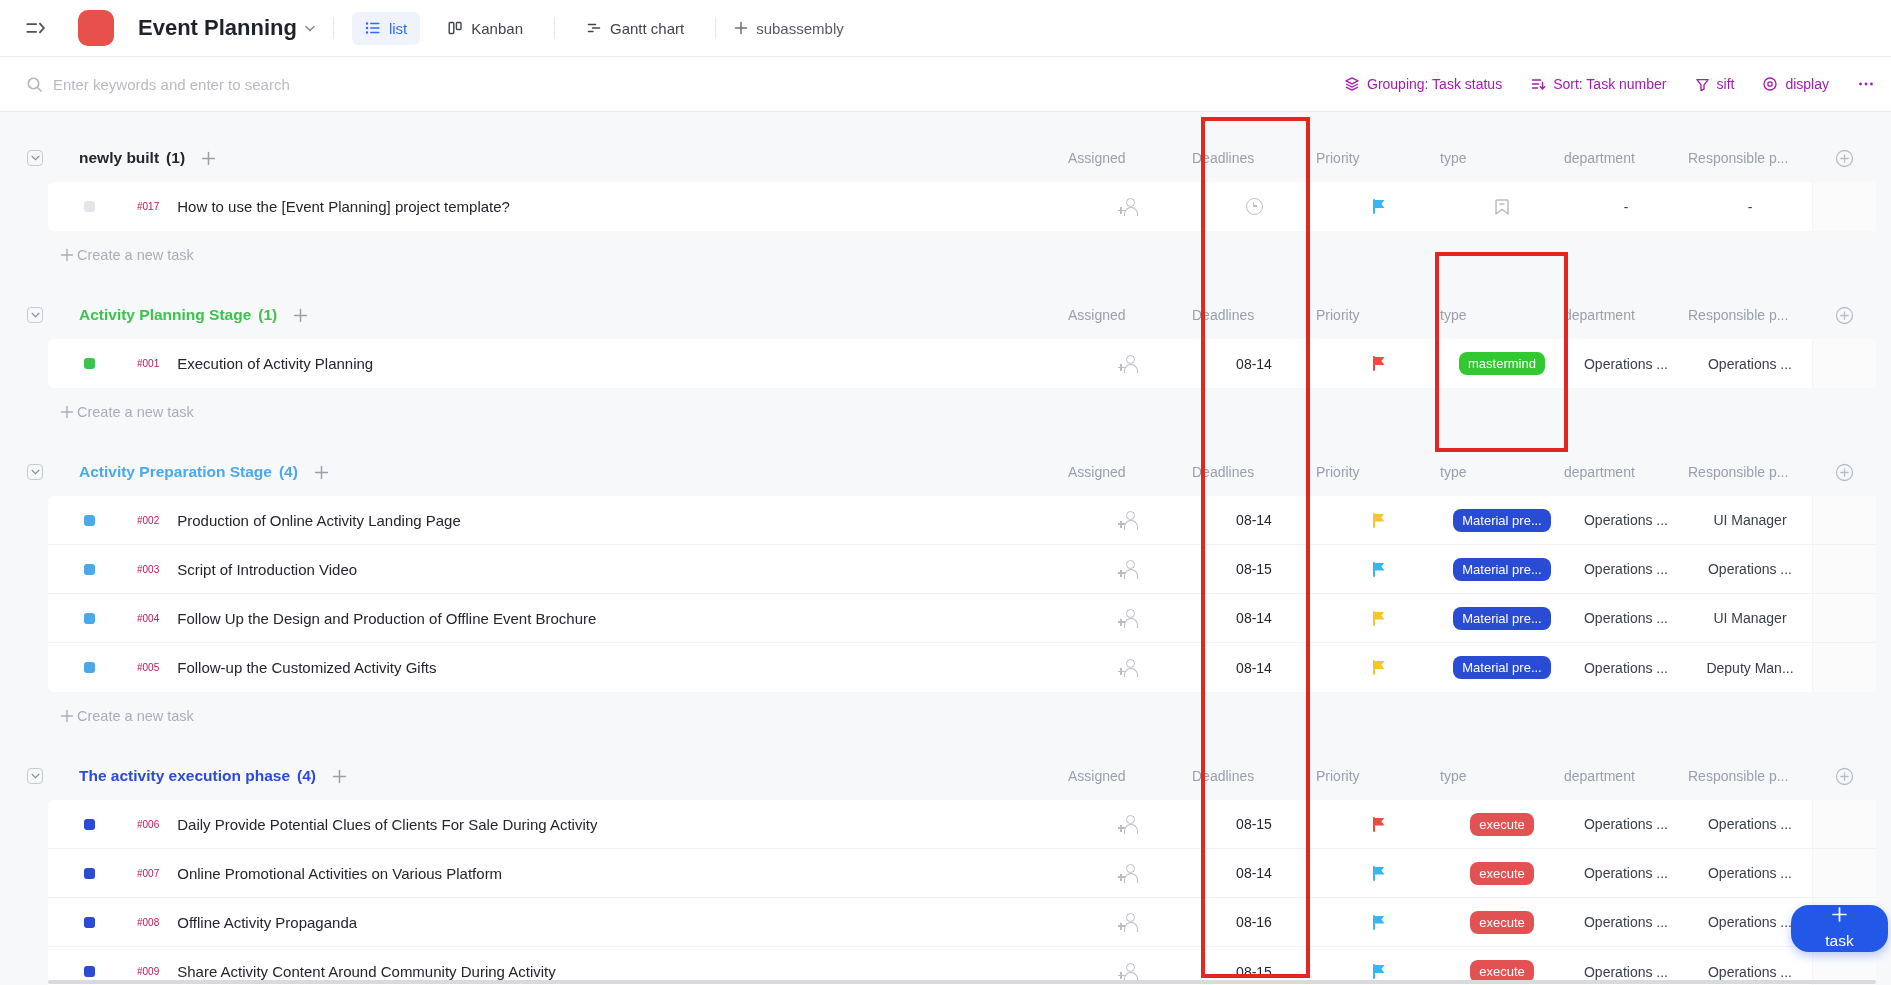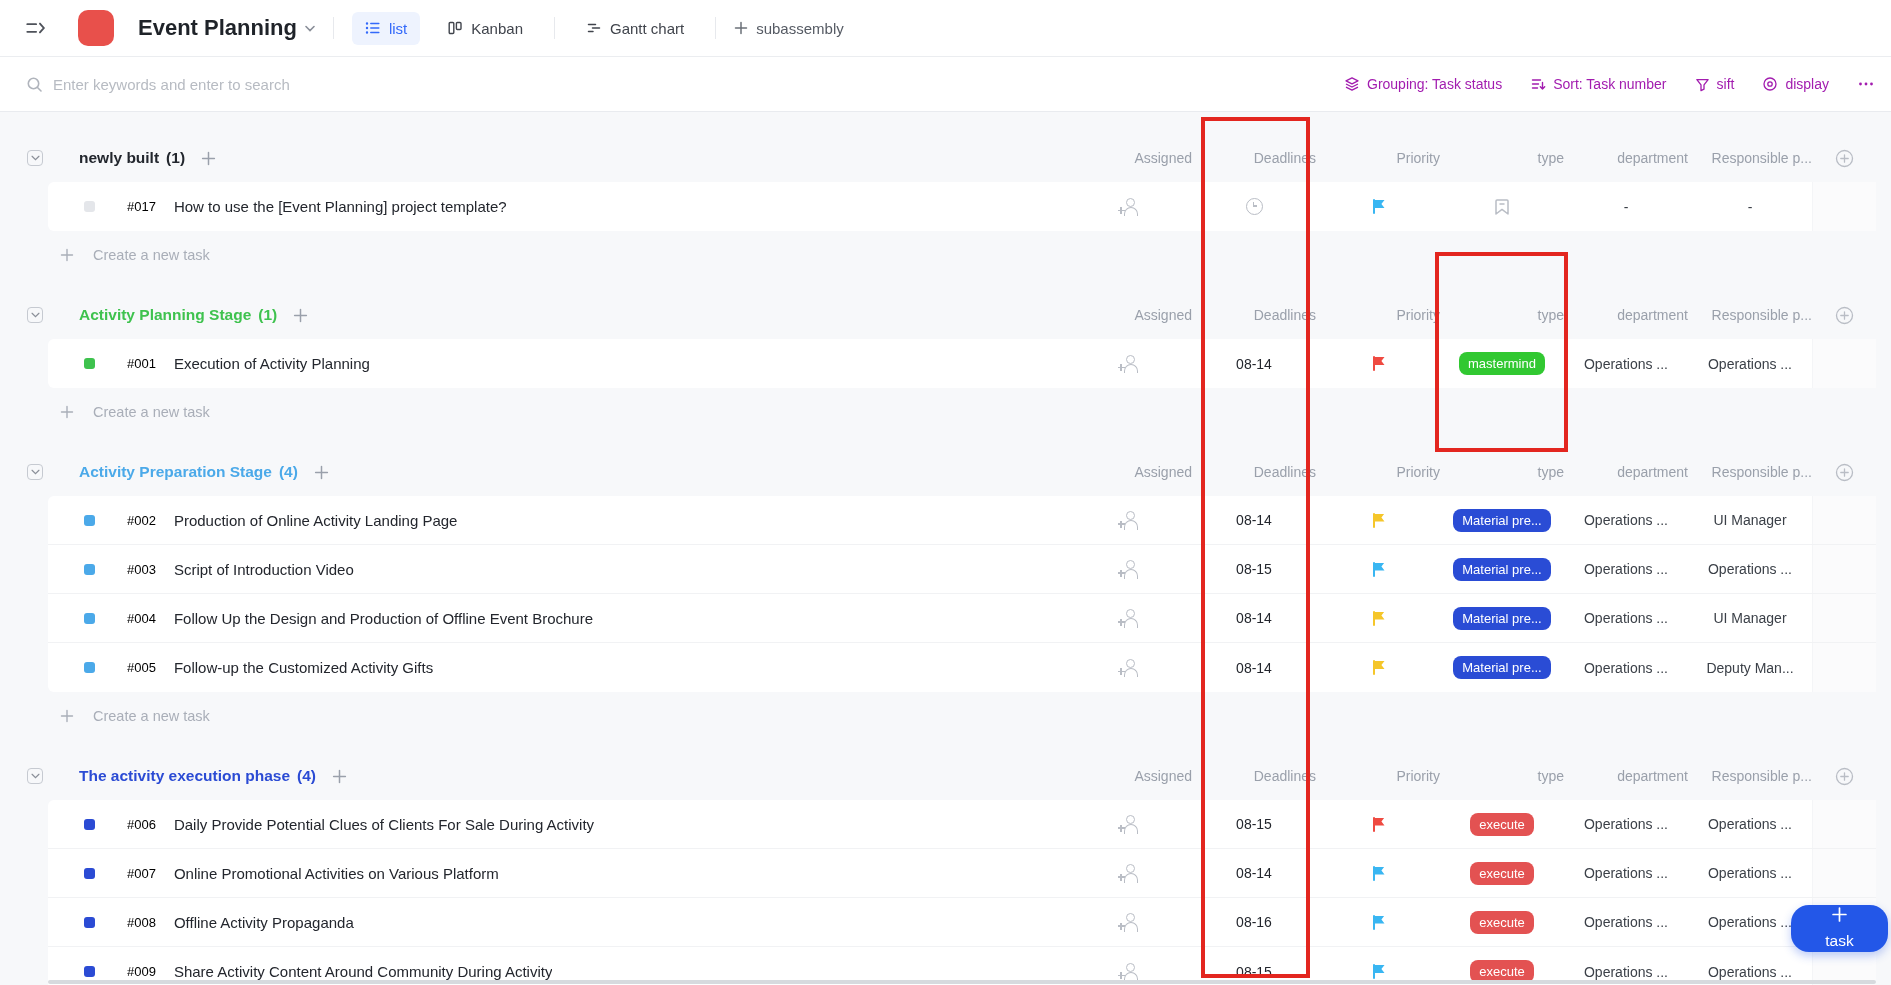--- a/index.html
+++ b/index.html
@@ -32,38 +32,38 @@
   
   .main { position:relative; padding:22px 15px 0 24px; height:873px; overflow:hidden; }
   .group { margin-bottom:12px; }
   .gh { height:48px; display:flex; align-items:center; }
   .ghl { flex:1; display:flex; align-items:center; min-width:0; }
   .collapse { width:16px; height:16px; border:1px solid #c6cad1; border-radius:4px;
     display:flex; align-items:center; justify-content:center; color:#8b9099; margin-left:3px; flex:none; }
   .g-title { font-size:15.5px; font-weight:bold; margin-left:36px; }
   .g-count { font-size:15.5px; font-weight:bold; margin-left:7px; }
   .g-add { margin-left:16px; color:#9aa0ab; display:flex; }
-  .colh { width:124px; flex:none; text-align:right; color:#9aa0ab; font-size:14px; }
+  .colh { width:124px; flex:none; text-align:left; color:#9aa0ab; font-size:14px; }
   .colh-tail { width:64px; flex:none; display:flex; justify-content:center; color:#9aa0ab; }
 
   .card { background:#fff; border-radius:6px; margin-left:24px; width:1828px; }
   .row { height:49px; display:flex; align-items:center; border-bottom:1px solid #f1f2f4; }
   .row:last-child { border-bottom:none; }
   .cmain { flex:1; display:flex; align-items:center; min-width:0; }
   .sq { width:11px; height:11px; border-radius:3px; margin-left:36px; flex:none; }
-  .tid { color:#000000; font-size:13px; margin-left:32px; flex:none; }
+  .tid { color:#be185d; font-size:10px; margin-left:42px; flex:none; }
   .ttl { color:#23262d; font-size:15px; margin-left:18px; white-space:nowrap; overflow:hidden; }
   .cell { width:124px; flex:none; display:flex; align-items:center; justify-content:center;
     font-size:14px; color:#3b4048; white-space:nowrap; overflow:hidden; }
   .c-tail { width:64px; flex:none; align-self:stretch; border-left:1px solid #f4f5f7; background:#fbfbfc; }
   .ddl { color:#23262d; }
   .pill { color:#fff; font-size:13px; padding:4px 9px; border-radius:8px; white-space:nowrap; }
 
   .create { height:48px; display:flex; align-items:center; margin-left:36px;
-    color:#a9aeb8; font-size:14.5px; gap:19px; }
+    color:#a9aeb8; font-size:14.5px; gap:3px; }
 
   
   .flag { width:17px; height:17px; position:relative; display:inline-block; }
   .flag::before { content:""; position:absolute; left:3px; top:1px; width:2px; height:15px;
     background:currentColor; border-radius:1px; }
   .flag::after { content:""; position:absolute; left:4px; top:2px; width:11px; height:8px;
     background:currentColor; clip-path:polygon(0 0,100% 0,72% 50%,100% 100%,0 100%); }
 
   
   .iperson { width:19px; height:19px; position:relative; display:inline-block; }

